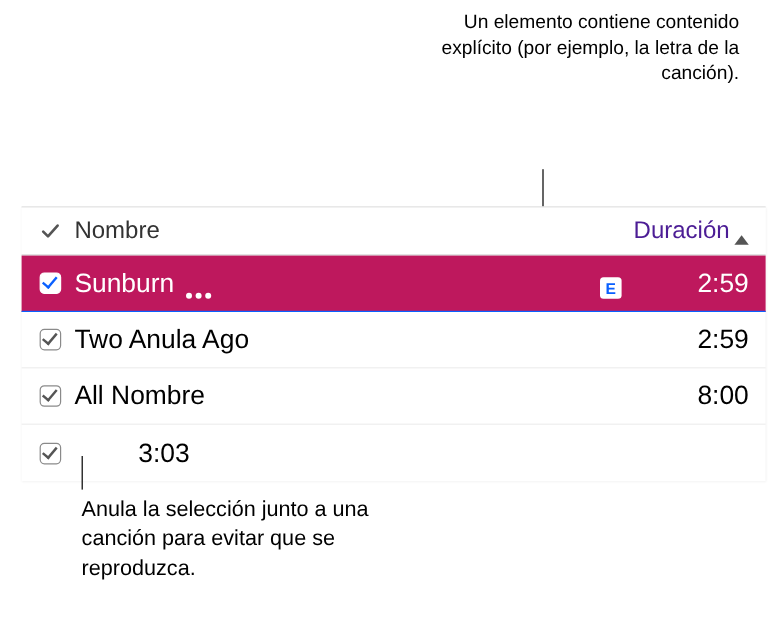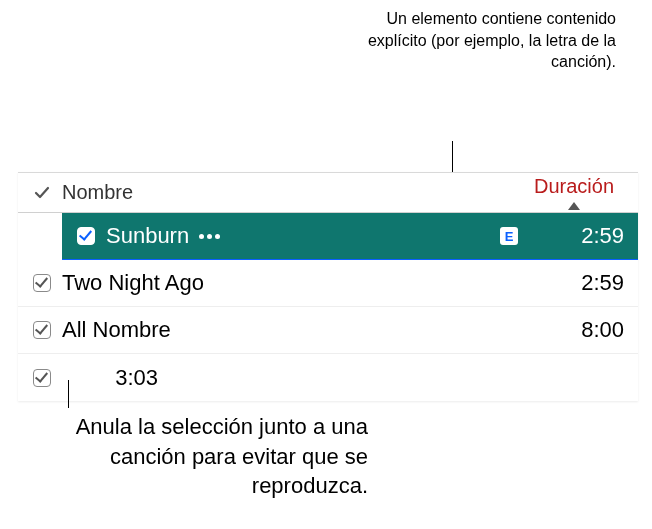--- a/index.html
+++ b/index.html
@@ -1,31 +1,31 @@
 <!DOCTYPE html>
 <html><head>
 <meta charset="utf-8">
 <style>
   * { box-sizing: border-box; margin: 0; padding: 0; }
   html, body { width: 652px; height: 529px; font-family: -apple-system, "Helvetica Neue", Helvetica, Arial, sans-serif; background: #fff; color: #000; }
   .wrap { position: relative; width: 652px; height: 529px; }
   .callout-top { position: absolute; top: 8px; right: 36px; width: 260px; text-align: right; font-size: 16px; line-height: 1.35; color: #000; }
-  .callout-bottom { position: absolute; left: 68px; top: 412px; width: 300px; font-size: 22px; line-height: 1.35; color: #000; text-align: right; }
+  .callout-bottom { position: absolute; left: 68px; top: 412px; width: 300px; font-size: 18px; line-height: 1.35; color: #000; }
   .leader-top { position: absolute; left: 452px; top: 141px; width: 1px; height: 80px; background: #000; }
   .leader-bottom { position: absolute; left: 68px; top: 380px; width: 1px; height: 28px; background: #000; }
 
   .table { position: absolute; left: 18px; top: 172px; width: 620px; border-top: 1px solid #d9d9d9; background: #fff; box-shadow: 0 1px 2px rgba(0,0,0,0.08); }
   .row { display: flex; align-items: center; height: 47px; font-size: 22px; padding: 0 14px 0 8px; border-bottom: 1px solid #eee; }
   .header { height: 40px; font-size: 20px; color: #333; background: #fff; border-bottom: 1px solid #d0d0d0; }
   .header .col-name { color: #333; }
-  .header .col-dur { color: #b91c1c; font-weight: 400; display: flex; align-items: center; justify-content: flex-end; gap: 4px; flex-direction: column; }
+  .header .col-dur { color: #4c1d95; font-weight: 400; display: flex; align-items: flex-end; justify-content: flex-end; gap: 4px; }
   .col-check { width: 32px; display: flex; justify-content: center; align-items: center; flex-shrink: 0; }
-  .col-name { flex: 1; display: flex; align-items: center; gap: 10px; padding-left: 4px; }
+  .col-name { flex: 1; display: flex; align-items: flex-end; gap: 10px; padding-left: 4px; }
   .col-dur { width: 100px; text-align: right; flex-shrink: 0; }
-  .row.sel { background: #0f766e; color: #fff; border-bottom: 1px solid #0a60ff; margin-left: 44px; }
+  .row.sel { background: #be185d; color: #fff; border-bottom: 1px solid #0a60ff; }
   .row:last-child { border-bottom: none; }
 
   .cb { width: 18px; height: 18px; border: 1.5px solid #8a8a8a; border-radius: 4px; background: #fff; display: inline-flex; align-items: center; justify-content: center; position: relative; }
   .cb.checked::after { content: ""; position: absolute; left: 4px; top: 0px; width: 5px; height: 10px; border: solid #555; border-width: 0 2px 2px 0; transform: rotate(40deg); }
   .row.sel .cb { background: #fff; border-color: #fff; }
   .row.sel .cb.checked::after { border-color: #0a60ff; }
 
   .hdr-check { width: 18px; height: 18px; display: inline-flex; align-items: center; justify-content: center; }
   .hdr-check svg { width: 18px; height: 18px; }
 
@@ -78,21 +78,21 @@
         <span class="badge-e">E</span>
       </div>
       <div class="col-dur">2:59</div>
     </div>
 
     <div class="row">
       <div class="col-check">
         <span class="cb checked"></span>
       </div>
       <div class="col-name">
-        <span>Two Night Ago</span>
+        <span>Two Anula Ago</span>
       </div>
       <div class="col-dur">2:59</div>
     </div>
 
     <div class="row">
       <div class="col-check">
         <span class="cb checked"></span>
       </div>
       <div class="col-name">
         <span>All Nombre</span>

